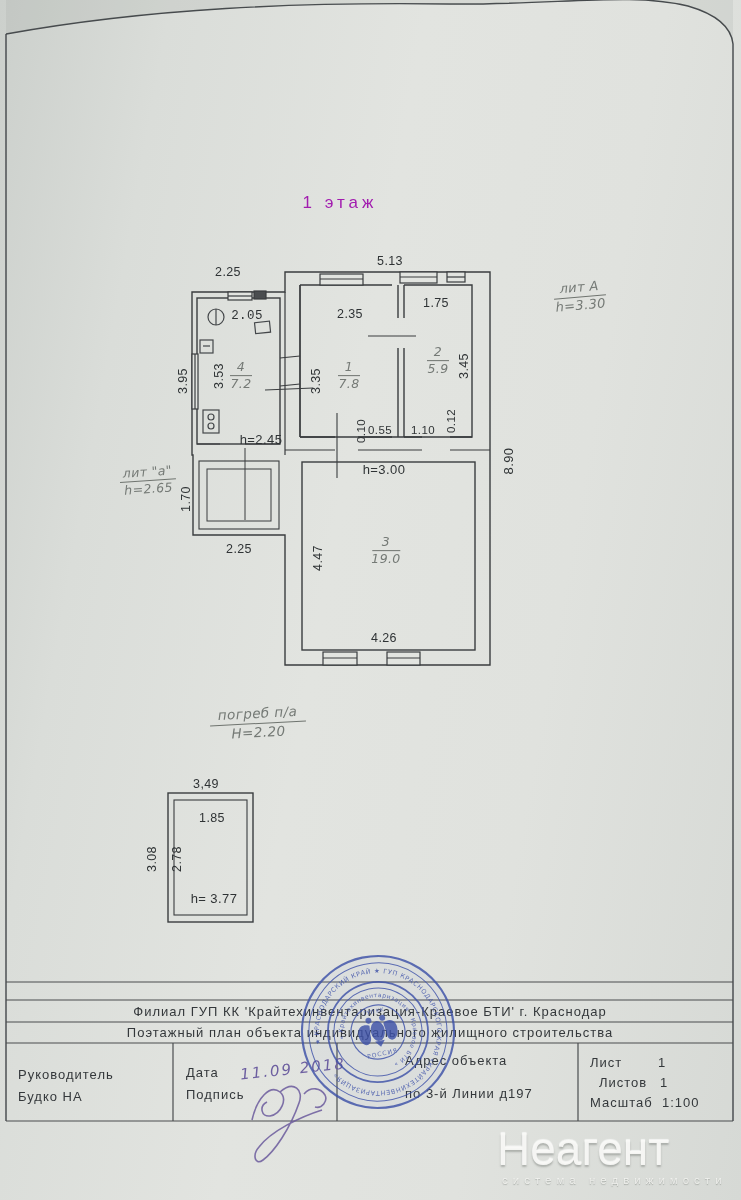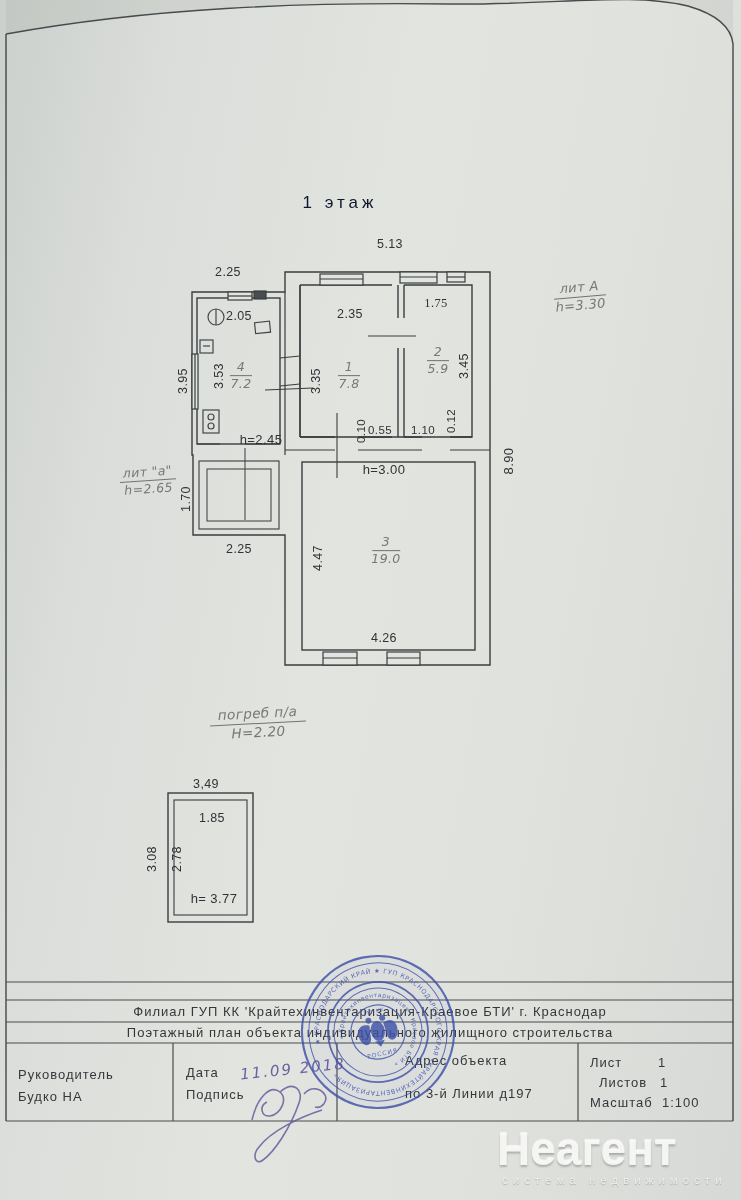--- a/index.html
+++ b/index.html
@@ -7,27 +7,27 @@
        background:linear-gradient(100deg,#ccd0cc 0%,#daddd9 18%,#e2e4e0 45%,#e0e2de 70%,#d6d9d5 100%);
        font-family:"Liberation Sans",sans-serif;}
   #photo{position:absolute;inset:0;}
   svg{position:absolute;left:0;top:0;}
   .lbl{position:absolute;transform:translate(-50%,-50%);white-space:nowrap;
        font-size:12.5px;letter-spacing:.4px;color:#2f3335;}
   .rot{transform:translate(-50%,-50%) rotate(-90deg);}
   .hand{font-family:"DejaVu Sans",sans-serif;font-style:italic;color:#757a76;}
   .stack{display:flex;flex-direction:column;align-items:center;line-height:1.15;}
   .stack .bar{display:block;height:1px;background:#6f746f;margin:1px 0;}
-  .title{font-size:17px;letter-spacing:4px;color:#0f172a;}
+  .title{font-size:17px;letter-spacing:4px;color:#a21caf;}
   .tb{position:absolute;white-space:nowrap;font-size:13px;letter-spacing:1px;color:#34383b;}
   .tb-c{transform:translate(-50%,-50%);}
   .ink{font-family:"DejaVu Sans",sans-serif;font-style:italic;color:#6d5fa0;}
   .wm{position:absolute;text-align:center;color:rgba(250,250,247,.92);
       text-shadow:0 2px 2px rgba(110,115,110,.45),0 -1px 1px rgba(255,255,255,.7);
-      font-weight:bold;}
+      font-weight:normal;}
   .wm-sub{font-weight:normal;letter-spacing:5px;color:rgba(248,248,245,.8);
       text-shadow:0 1px 1px rgba(120,125,120,.5);}
 </style>
 </head>
 <body>
 
 <div id="photo">
 
   <svg width="741" height="1200" viewBox="0 0 741 1200">
     <g stroke="#43474a" stroke-width="1.4" fill="none">
@@ -110,31 +110,31 @@
       <path d="M6,1121 L733,1121"></path>
       <path d="M173,1043 L173,1121"></path>
       <path d="M337,1043 L337,1121"></path>
       <path d="M578,1043 L578,1121"></path>
     </g>
   </svg>
 
   <div class="lbl title" style="left:340px;top:203px;">1 этаж</div>
 
   <div class="lbl" style="left:228px;top:272px;">2.25</div>
-  <div class="lbl" style="left:390px;top:244px;">5.13</div>
+  <div class="lbl" style="left:390px;top:261px;">5.13</div>
 
   <div class="lbl stack hand" style="left:580px;top:297px;transform:translate(-50%,-50%) rotate(-5deg);font-size:13px;">
     <span>лит А</span>
     <span class="bar" style="width:52px;"></span>
     <span>h=3.30</span>
   </div>
 
-  <div class="lbl" style="left:239px;top:316px;">2.05</div>
+  <div class="lbl" style="left:247px;top:316px;font-family:Liberation Mono, monospace;">2.05</div>
   <div class="lbl" style="left:350px;top:314px;">2.35</div>
-  <div class="lbl" style="left:436px;top:303px;font-family:Liberation Serif, serif;">1.75</div>
+  <div class="lbl" style="left:436px;top:303px;">1.75</div>
 
   <div class="lbl rot" style="left:183px;top:381px;">3.95</div>
   <div class="lbl rot" style="left:219px;top:376px;">3.53</div>
   <div class="lbl rot" style="left:316px;top:381px;">3.35</div>
   <div class="lbl rot" style="left:464px;top:366px;">3.45</div>
   <div class="lbl rot" style="left:508px;top:461px;font-size:13px;">8.90</div>
   <div class="lbl rot" style="left:186px;top:499px;">1.70</div>
   <div class="lbl rot" style="left:318px;top:558px;">4.47</div>
   <div class="lbl rot" style="left:361px;top:431px;font-size:11.5px;">0.10</div>
   <div class="lbl rot" style="left:451px;top:421px;font-size:11.5px;">0.12</div>

